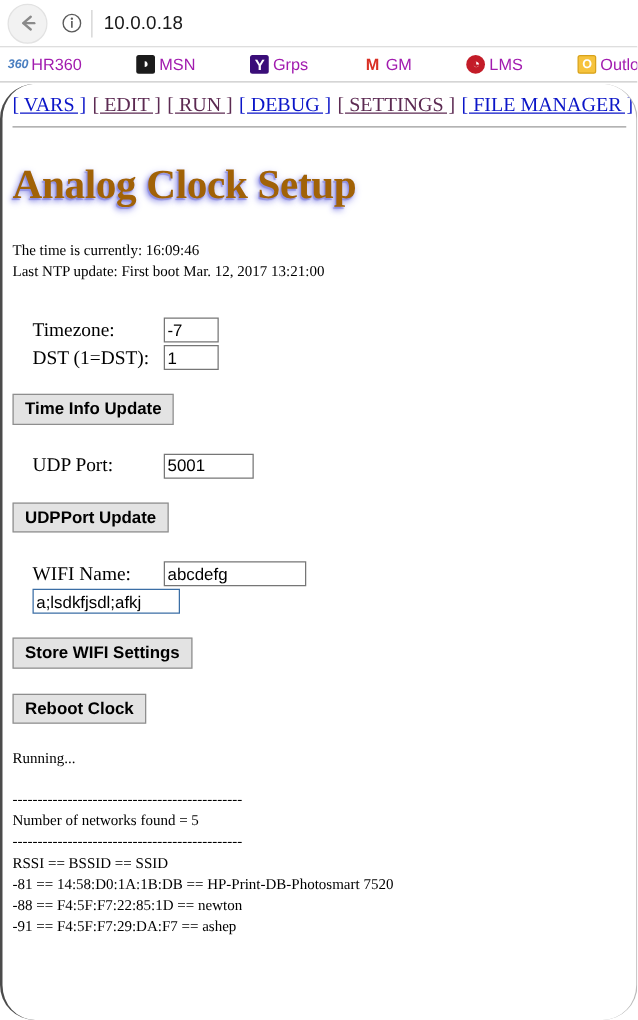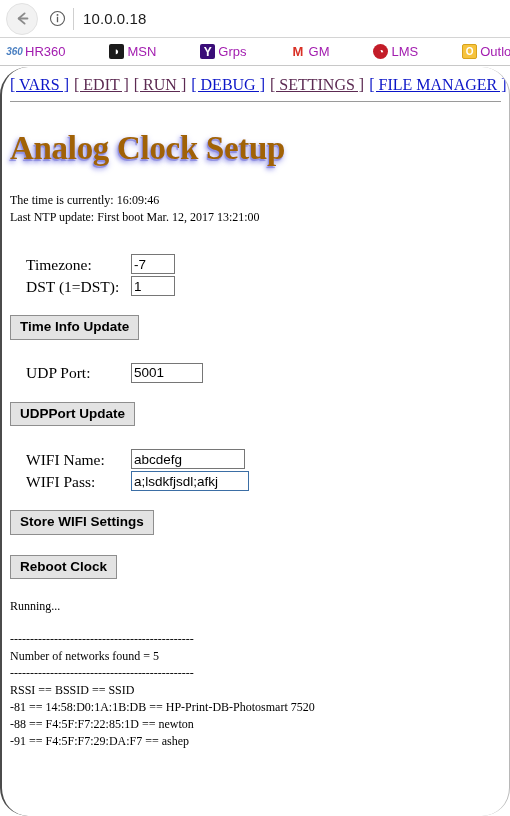--- a/index.html
+++ b/index.html
@@ -353,21 +353,20 @@
       <div class="sp-18"></div>
       <button class="btn">UDPPort Update</button>
 
       <div class="sp-22"></div>
 
       <div class="field-row">
         <span class="field-label lbl-w-wifi">WIFI Name:</span>
         <input class="txtbox w-wifi" type="text" value="abcdefg" style="">
       </div>
       <div class="field-row">
-        <span class="field-label lbl-w-wifi">WIFI Pass:</span>
         <input class="txtbox w-wifi2 focused" type="text" autofocus="" value="a;lsdkfjsdl;afkj" style="">
       </div>
 
       <div class="sp-18"></div>
       <button class="btn">Store WIFI Settings</button>
 
       <div class="sp-20"></div>
       <button class="btn">Reboot Clock</button>
 
       <div class="sp-20"></div>

